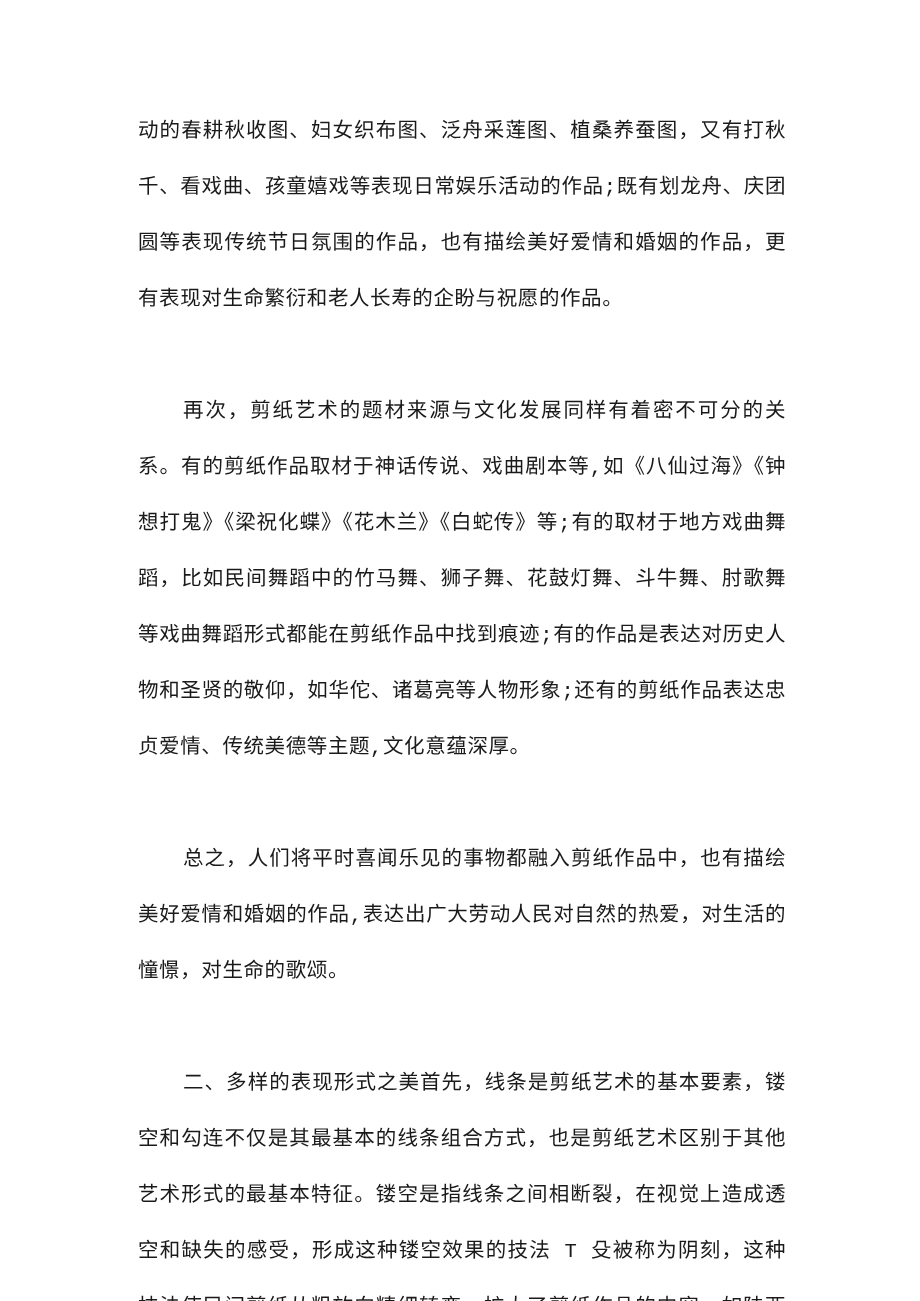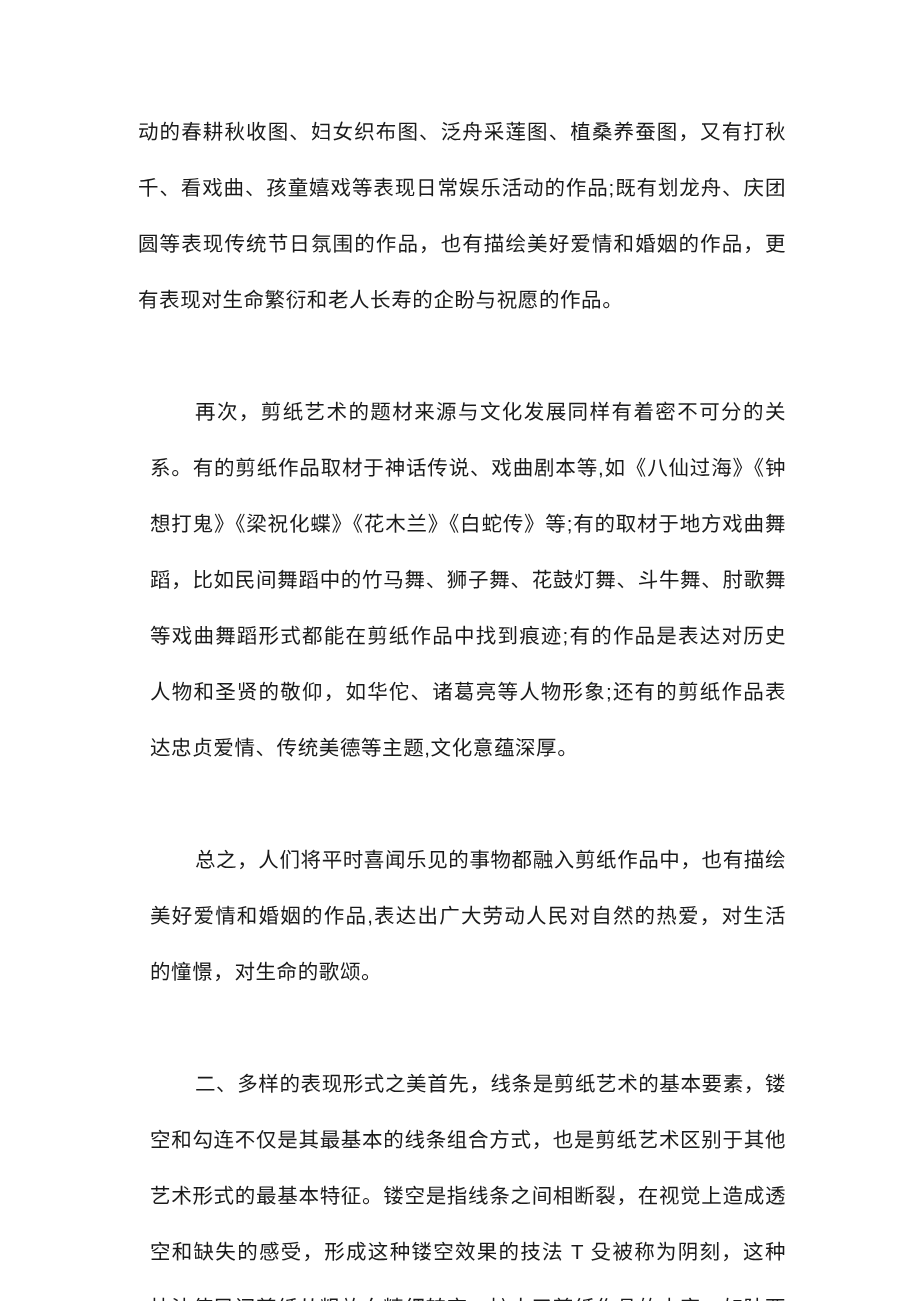--- a/index.html
+++ b/index.html
@@ -18,33 +18,32 @@
   }
   .doc-body {
     position: absolute;
     left: 138px;
     top: 104px;
     width: 648px;
   }
   .para {
     margin: 0 0 0 0;
     padding: 0;
-    font-family: Liberation Sans, sans-serif;
+    font-family: Liberation Mono, monospace;
     font-size: 20.5px;
     line-height: 56px;
     color: #1a1a1a;
     text-align: justify;
     text-align-last: left;
     letter-spacing: 0.6px;
     word-break: break-all;
     -webkit-font-smoothing: none;
   }
   .para.indent {
     text-indent: 45px;
-    margin-left: 12px;
   }
   .spacer-para {
     height: 56px;
   }
 </style>
 </head>
 <body>
 
 <div class="page">
   <div class="doc-body">

